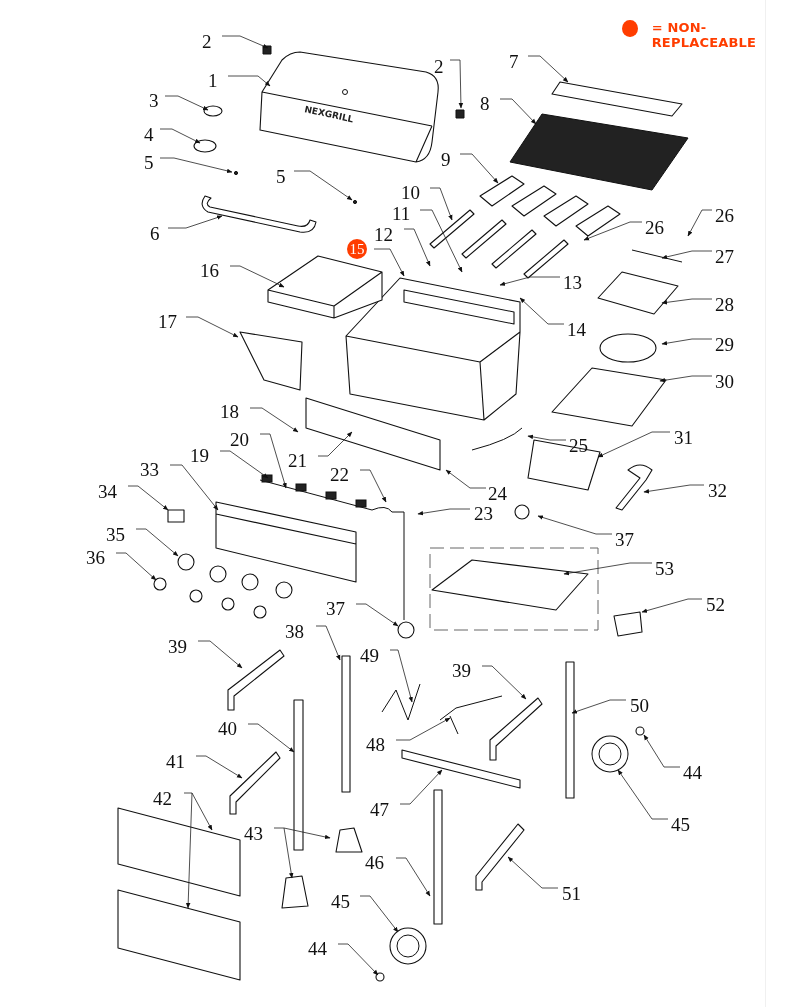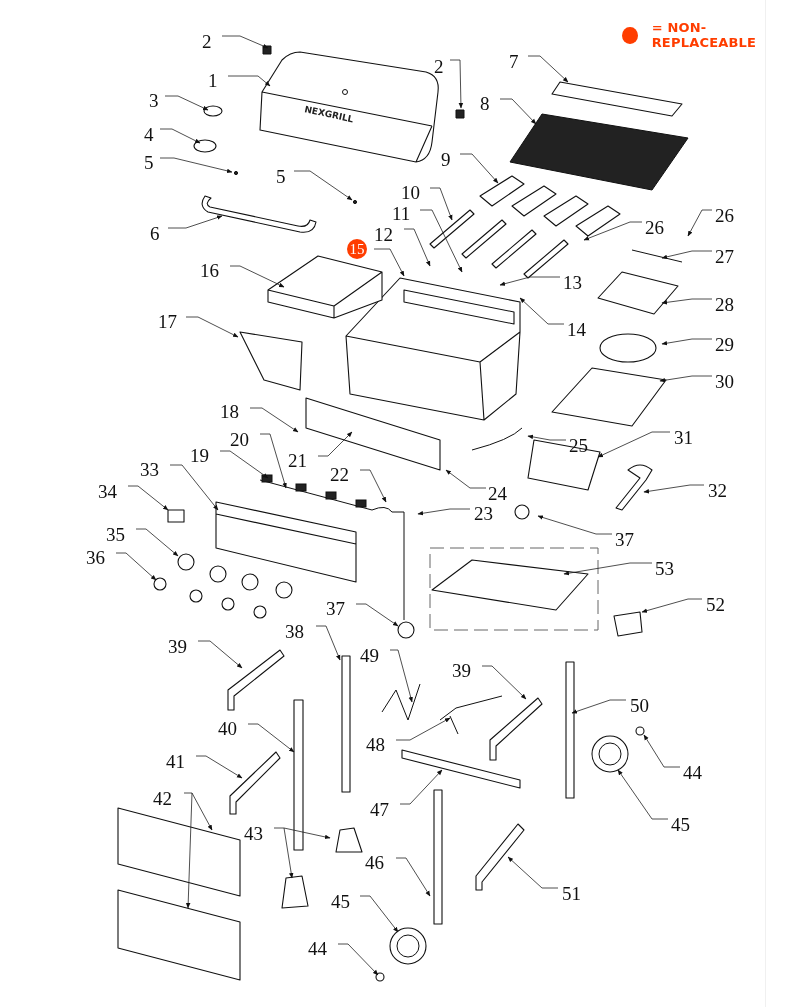--- a/index.html
+++ b/index.html
@@ -1,18 +1,18 @@
 <!DOCTYPE html>
 <html><head>
 <meta charset="utf-8">
 <style>
   html, body { margin: 0; padding: 0; background: #ffffff; }
   body { width: 798px; height: 1007px; position: relative; overflow: hidden; font-family: "DejaVu Serif", serif; }
   #page-edge { position: absolute; left: 765px; top: 0; width: 1px; height: 1007px; background: #f0f0f0; }
-  #legend { position: absolute; left: 598px; top: 20px; display: flex; align-items: center; gap: 14px; padding-left: 24px; }
+  #legend { position: absolute; left: 598px; top: 20px; display: flex; gap: 14px; padding-left: 24px; }
   #legend-dot { width: 17px; height: 17px; border-radius: 50%; display: inline-block; }
   #legend-text { font-family: "DejaVu Sans", sans-serif; font-weight: bold; font-size: 13px; letter-spacing: 0.2px; }
   svg#diagram { position: absolute; left: 0; top: 0; }
   .lbl { font-family: "Liberation Serif", "DejaVu Serif", serif; font-size: 19px; fill: #111; }
   .leader { fill: none; stroke: #222; stroke-width: 0.8; }
   .part { fill: #fff; stroke: #111; stroke-width: 1.1; stroke-linejoin: round; }
   .part-thin { fill: none; stroke: #111; stroke-width: 1; }
   .part-dark { fill: #222; stroke: #111; stroke-width: 1; }
   .dash { fill: none; stroke: #666; stroke-width: 1; stroke-dasharray: 14 6; }
   .badge-text { font-family: "Liberation Serif", serif; font-size: 15px; fill: #fff; }

